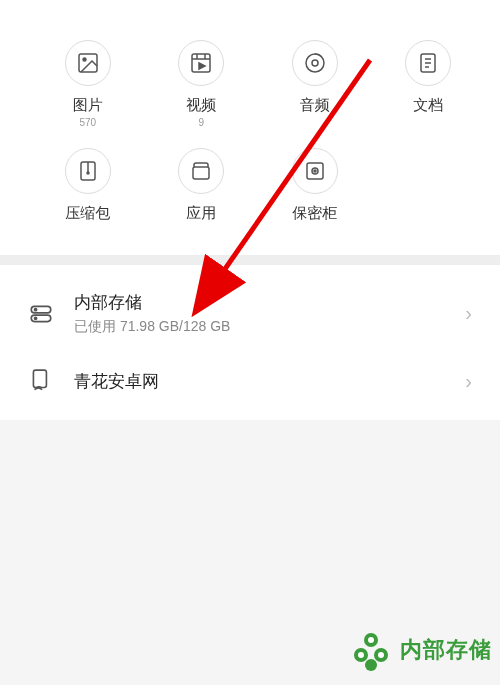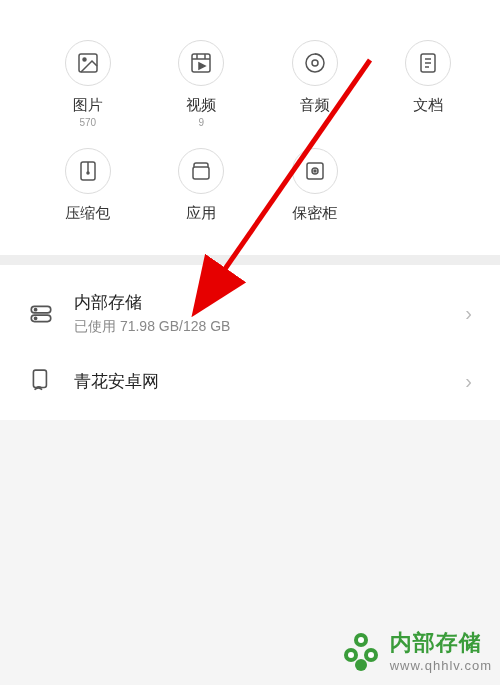--- a/index.html
+++ b/index.html
@@ -270,15 +270,14 @@
       <circle cx="15" cy="30" r="7"></circle>
       <circle cx="35" cy="30" r="7"></circle>
       <circle cx="25" cy="40" r="6"></circle>
       <circle cx="25" cy="15" r="3" fill="#fff"></circle>
       <circle cx="15" cy="30" r="3" fill="#fff"></circle>
       <circle cx="35" cy="30" r="3" fill="#fff"></circle>
     </g>
   </svg>
   <div class="watermark-text">
     <div class="watermark-title">内部存储</div>
-    <div class="watermark-url">www.qhhlv.com</div>
   </div>
 </div>
 
 </body></html>

